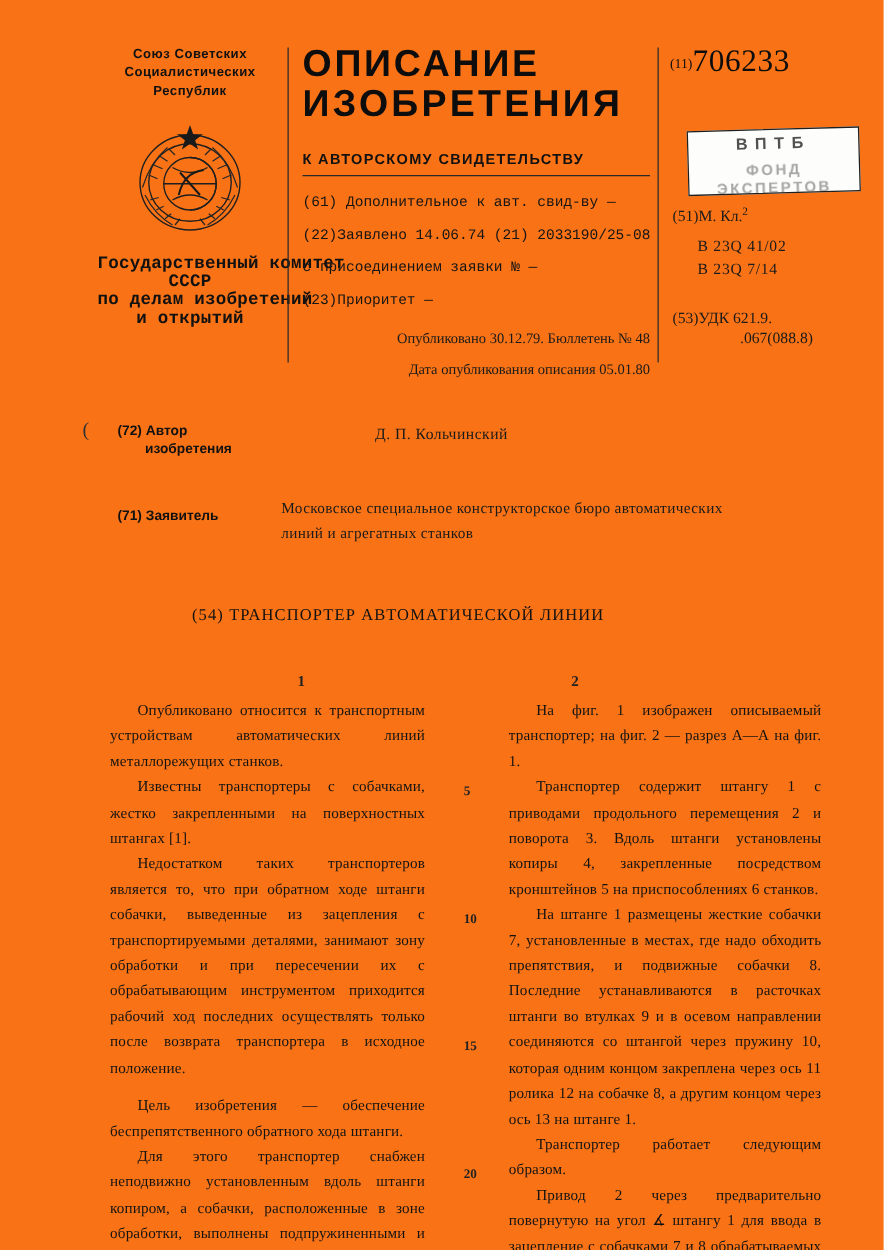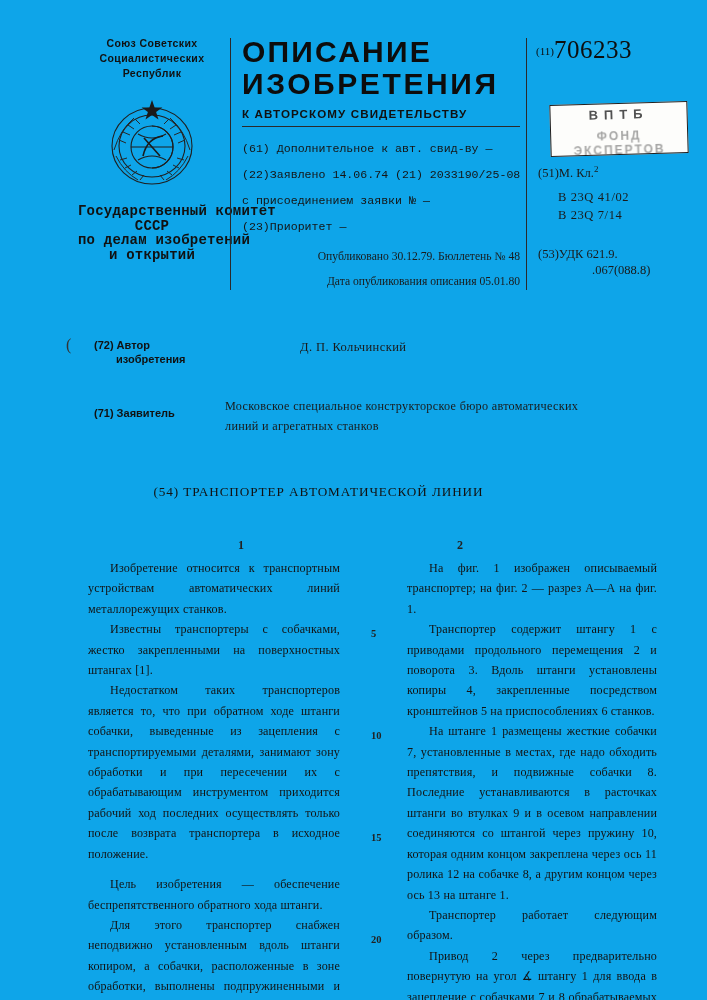--- a/index.html
+++ b/index.html
@@ -11,21 +11,21 @@
     width: 707px;
     height: 1000px;
     position: relative;
     font-family: "Liberation Serif", serif;
     color: #1a1a1a;
     overflow: hidden;
   }
   .page {
     position: absolute;
     inset: 0;
-    background: #0ea5e9;
+    background: #f97316;
   }
 
   
   .header {
     position: absolute;
     left: 78px;
     top: 36px;
     width: 560px;
     height: 270px;
   }
@@ -89,21 +89,21 @@
   .big-title {
     font-family: "Liberation Sans", sans-serif;
     font-weight: bold;
     font-size: 30px;
     line-height: 32px;
     letter-spacing: 2.2px;
     color: #0d0d0d;
   }
   .big-title .l2 { letter-spacing: 2.6px; }
   .sub-title {
-    margin-top: 7px;
+    margin-top: 21px;
     font-family: "Liberation Sans", sans-serif;
     font-weight: bold;
     font-size: 11.6px;
     letter-spacing: 1.1px;
     color: #111;
   }
   .hline {
     margin-top: 6px;
     width: 278px;
     height: 1.3px;
@@ -407,21 +407,21 @@
 
   <div class="doc-title">
     <span>(54)</span>
     <span>ТРАНСПОРТЕР АВТОМАТИЧЕСКОЙ ЛИНИИ</span>
   </div>
 
   <div class="colnum c1">1</div>
   <div class="colnum c2">2</div>
 
   <div class="col left">
-    <p>Изобретение относится к транспортным устройствам автоматических линий металлорежущих станков.</p>
+    <p>Опубликовано относится к транспортным устройствам автоматических линий металлорежущих станков.</p>
     <p>Известны транспортеры с собачками, жестко закрепленными на поверхностных штангах [1].</p>
     <p>Недостатком таких транспортеров является то, что при обратном ходе штанги собачки, выведенные из зацепления с транспортируемыми деталями, занимают зону обработки и при пересечении их с обрабатывающим инструментом приходится рабочий ход последних осуществлять только после возврата транспортера в исходное положение.</p>
     <p style="margin-top:10px">Цель изобретения — обеспечение беспрепятственного обратного хода штанги.</p>
     <p>Для этого транспортер снабжен неподвижно установленным вдоль штанги копиром, а собачки, расположенные в зоне обработки, выполнены подпружиненными и снабжены роликом для взаимодействия с копиром.</p>
   </div>
 
   <div class="linenums">
     <span style="top:70px">5</span>
     <span style="top:172px">10</span>
     <span style="top:274px">15</span>

